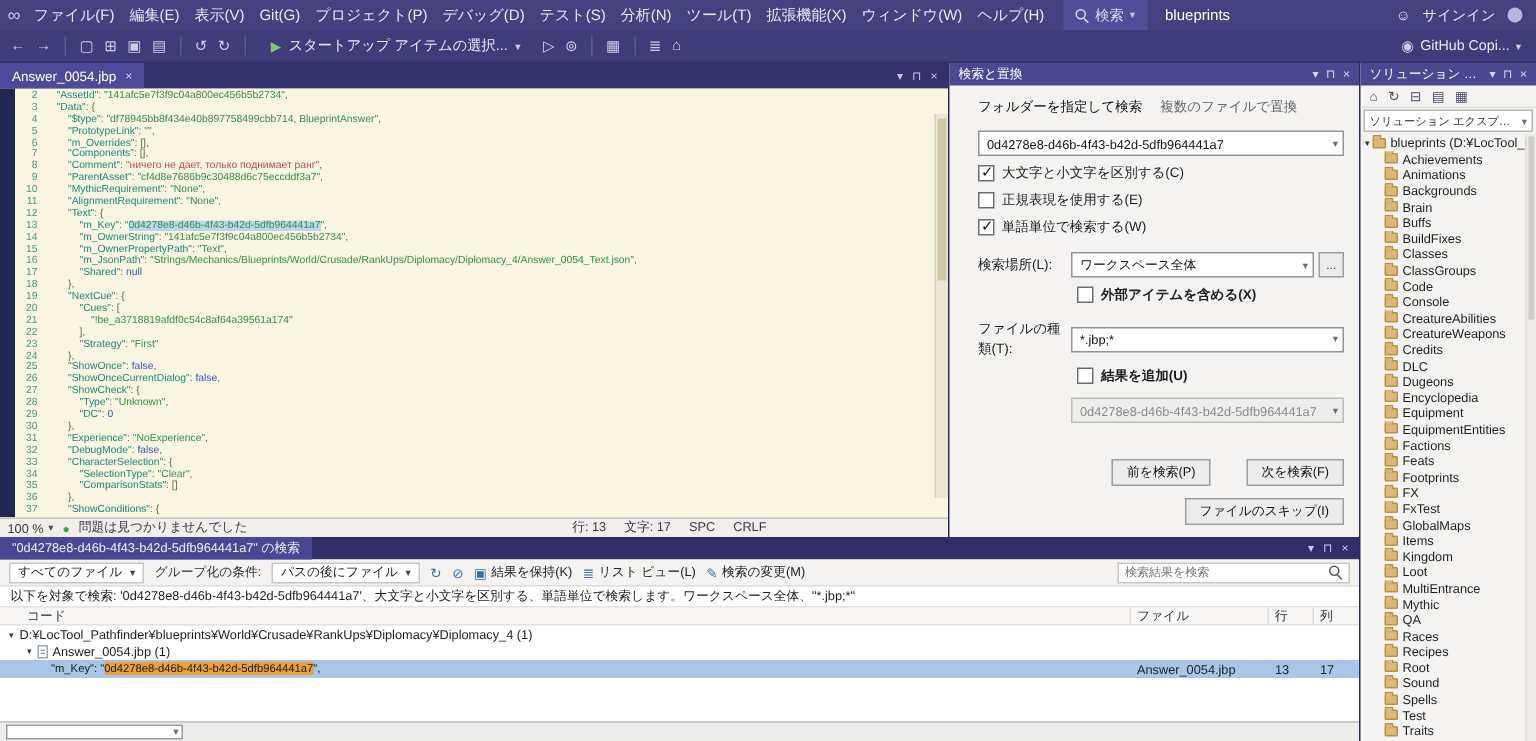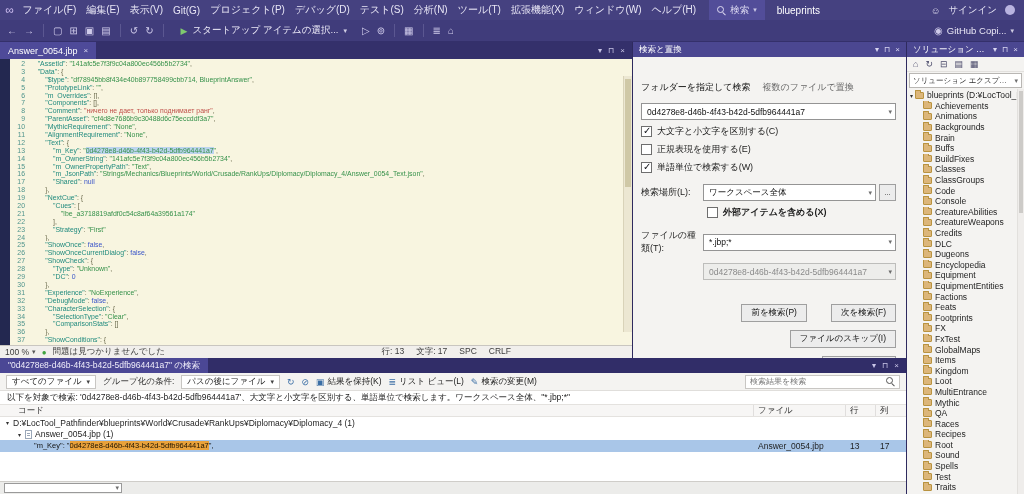--- a/index.html
+++ b/index.html
@@ -57,21 +57,21 @@
 .ed-status{position:absolute;left:0;bottom:0;height:13px;width:100%;background:#f1efec;border-top:1px solid #c9c6c0;display:flex;align-items:center;font-size:8.5px;color:#3b3b3b;gap:6px;padding:0 5px;}
 .zoom{display:flex;align-items:center;gap:3px;}
 .dot{color:#3fa33f;font-size:8px;}
 .pos-cluster{margin-left:auto;margin-right:116px;display:flex;gap:12px;}
 
 
 .findwin{position:absolute;left:632px;top:42px;width:274px;height:316px;background:#f4f3f1;border-left:1px solid #2e2a5e;}
 .ptitle{height:15px;background:#4b4791;color:#fff;display:flex;align-items:center;font-size:8.5px;padding:0 6px;white-space:nowrap;overflow:hidden;}
 .pt-text{overflow:hidden;text-overflow:ellipsis;}
 .pt-icons{margin-left:auto;display:flex;gap:5px;font-size:8px;color:#d9d6f2;flex:none;}
-.find-body{padding:6px 10px 0 8px;margin-top:16px;}
+.find-body{padding:6px 10px 0 19px;}
 .find-tabs{display:flex;gap:12px;font-size:9px;margin:2px 0 9px 0;}
 .ftab{color:#666;}
 .ftab.active{color:#111;}
 .combo{display:flex;align-items:center;background:#fff;border:1px solid #949494;height:17px;font-size:8.5px;padding:0 3px 0 5px;color:#111;overflow:hidden;}
 .combo .cval{white-space:nowrap;overflow:hidden;text-overflow:ellipsis;}
 .combo .arr{margin-left:auto;padding-left:4px;color:#555;flex:none;}
 .combo.disabled{background:#ededeb;color:#8a8a8a;border-color:#bdbdbb;}
 .cb{display:flex;align-items:center;gap:5px;margin:5px 0;font-size:9px;color:#1e1e1e;}
 .box{width:11px;height:11px;border:1px solid #6e6e6e;background:#fff;flex:none;position:relative;}
 .box.checked::after{content:'✓';position:absolute;left:1px;top:-2px;font-size:10px;color:#14151a;}
@@ -319,20 +319,24 @@
         <span class="box"></span>
         <span>外部アイテムを含める(X)</span>
       </label>
       <div class="frow">
         <span class="lbl">ファイルの種類(T):</span>
         <div class="combo grow">
           <span class="cval">*.jbp;*</span>
           <span class="arr">▾</span>
         </div>
       </div>
+      <label class="cb indent">
+        <span class="box"></span>
+        <span>結果を追加(U)</span>
+      </label>
       <div class="combo disabled indent2">
         <span class="cval">0d4278e8-d46b-4f43-b42d-5dfb964441a7</span>
         <span class="arr">▾</span>
       </div>
       <div class="btn-row first">
         <span class="btn">前を検索(P)</span>
         <span class="btn">次を検索(F)</span>
       </div>
       <div class="btn-row">
         <span class="btn">ファイルのスキップ(I)</span>

